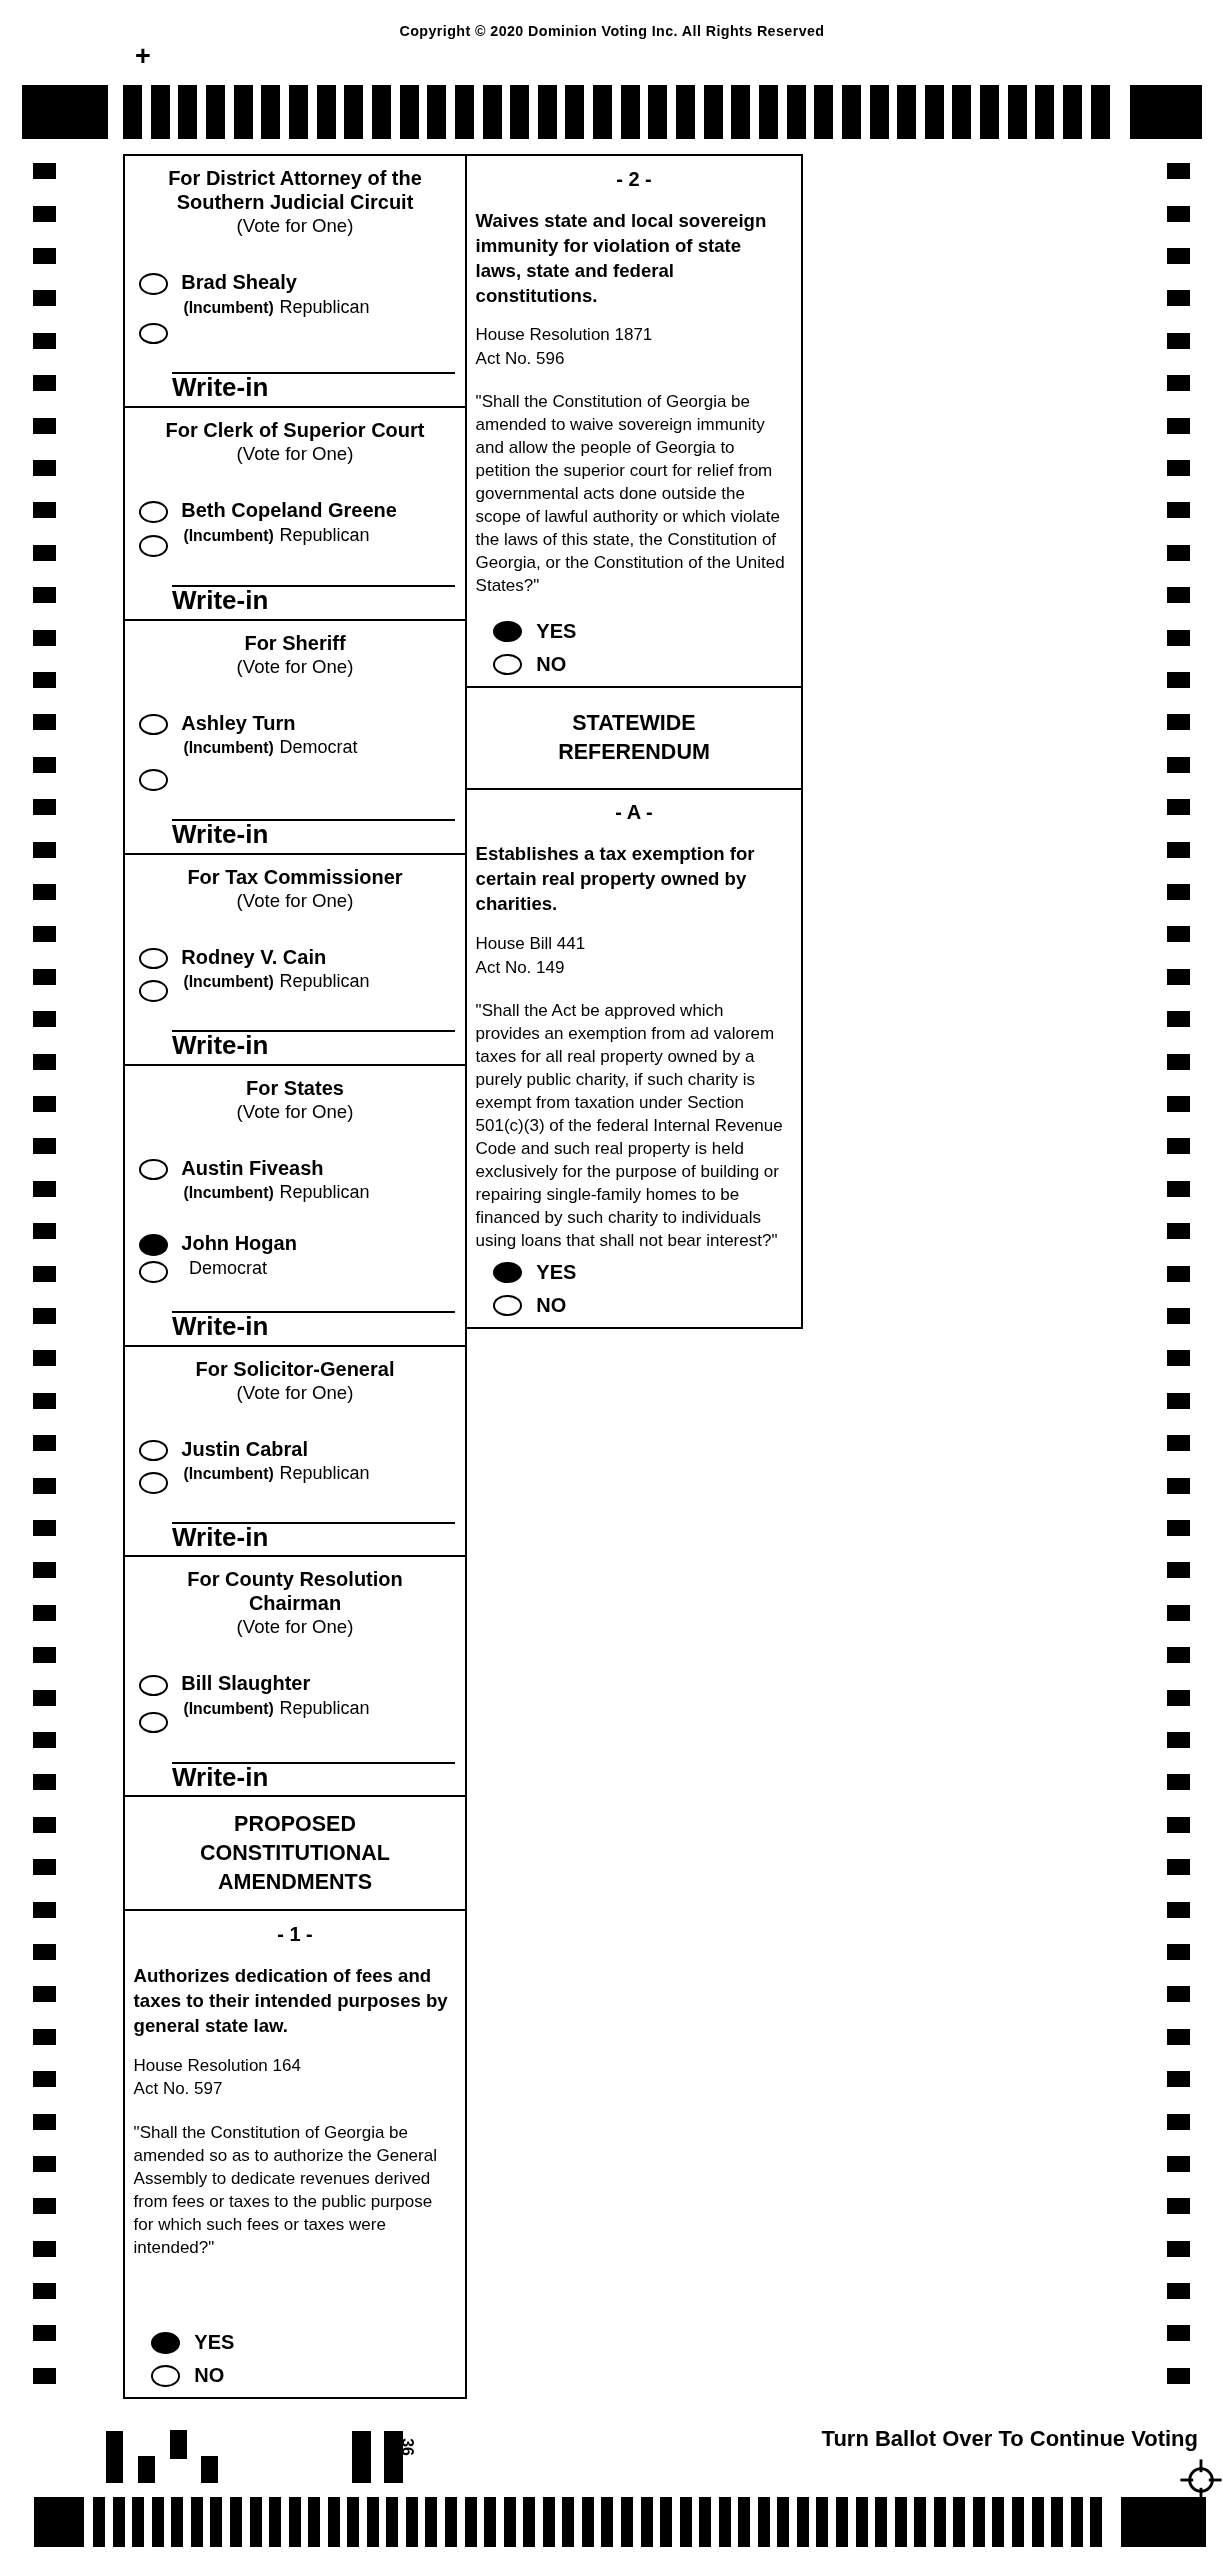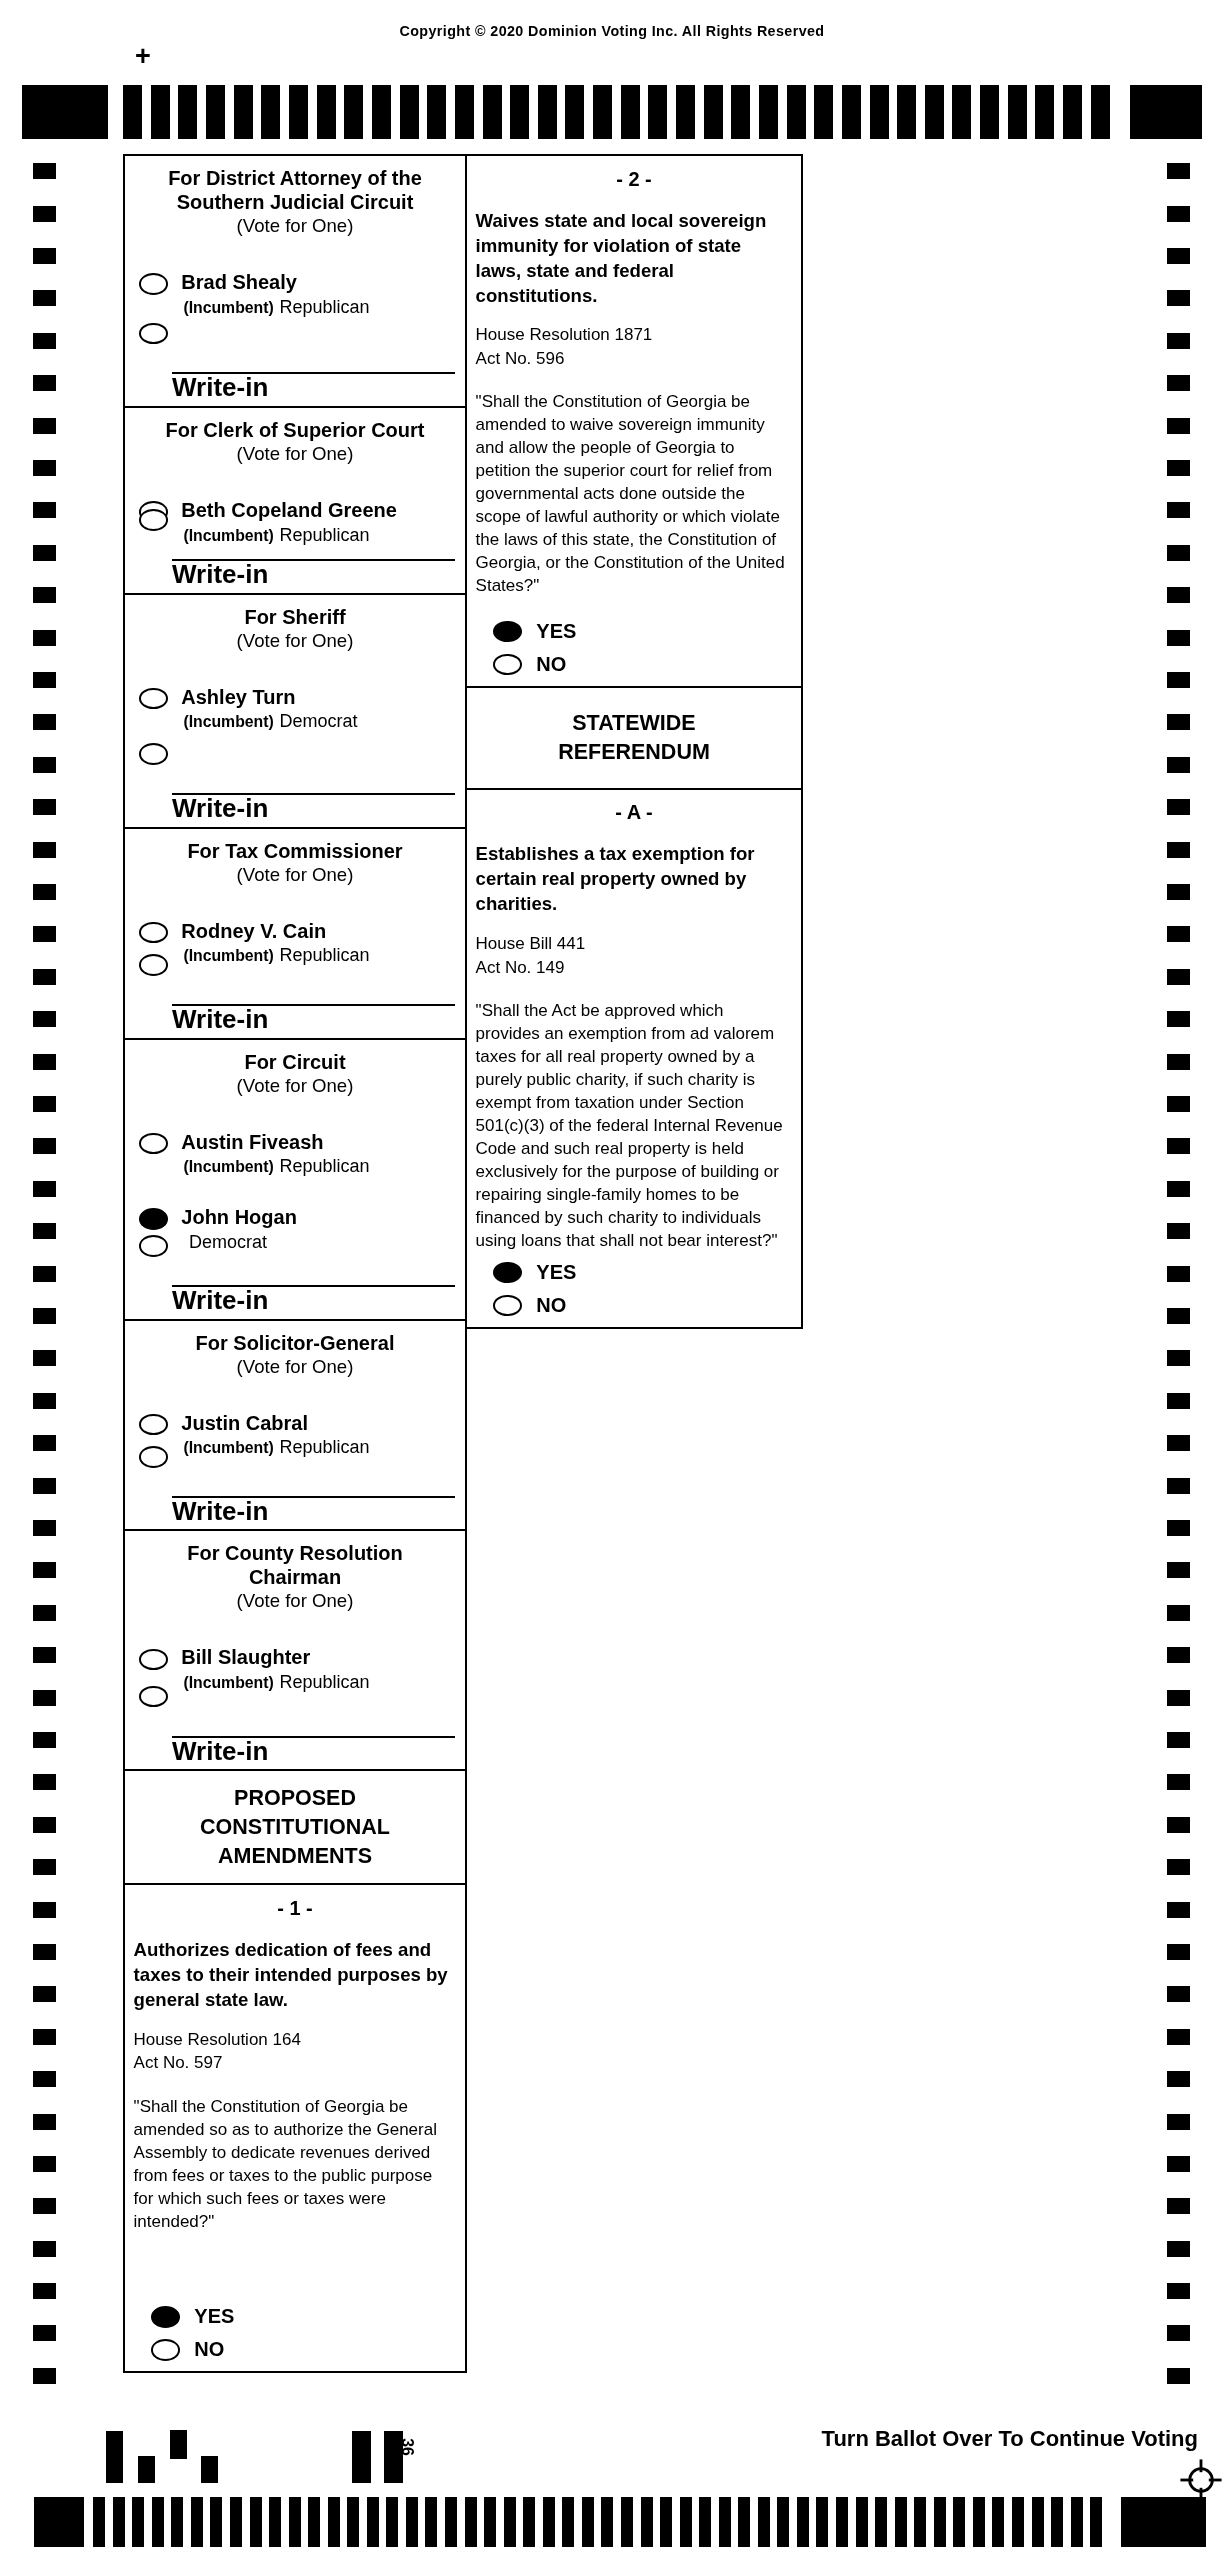--- a/index.html
+++ b/index.html
@@ -276,21 +276,21 @@
       <span class="oval"></span>
       <span class="cand-info">
         <div class="cand-name">Brad Shealy</div>
         <div class="cand-sub"><span class="cand-inc">(Incumbent)</span><span class="cand-party">Republican</span></div>
       </span>
     </div>
     <span class="oval empty-oval"></span>
     <div class="writein">Write-in</div>
   </section>
 
-  <section class="box" style="height:189px">
+  <section class="box" style="height:215px">
     <div class="c-title">
       <div>For Clerk of Superior Court</div>
     </div>
     <div class="c-instr">(Vote for One)</div>
     <div class="cand">
       <span class="oval"></span>
       <span class="cand-info">
         <div class="cand-name">Beth Copeland Greene</div>
         <div class="cand-sub"><span class="cand-inc">(Incumbent)</span><span class="cand-party">Republican</span></div>
       </span>
@@ -326,21 +326,21 @@
         <div class="cand-name">Rodney V. Cain</div>
         <div class="cand-sub"><span class="cand-inc">(Incumbent)</span><span class="cand-party">Republican</span></div>
       </span>
     </div>
     <span class="oval empty-oval"></span>
     <div class="writein">Write-in</div>
   </section>
 
   <section class="box" style="height:283px">
     <div class="c-title">
-      <div>For Circuit</div>
+      <div>For States</div>
     </div>
     <div class="c-instr">(Vote for One)</div>
     <div class="cand">
       <span class="oval"></span>
       <span class="cand-info">
         <div class="cand-name">Austin Fiveash</div>
         <div class="cand-sub"><span class="cand-inc">(Incumbent)</span><span class="cand-party">Republican</span></div>
       </span>
     </div>
     <div class="cand">

